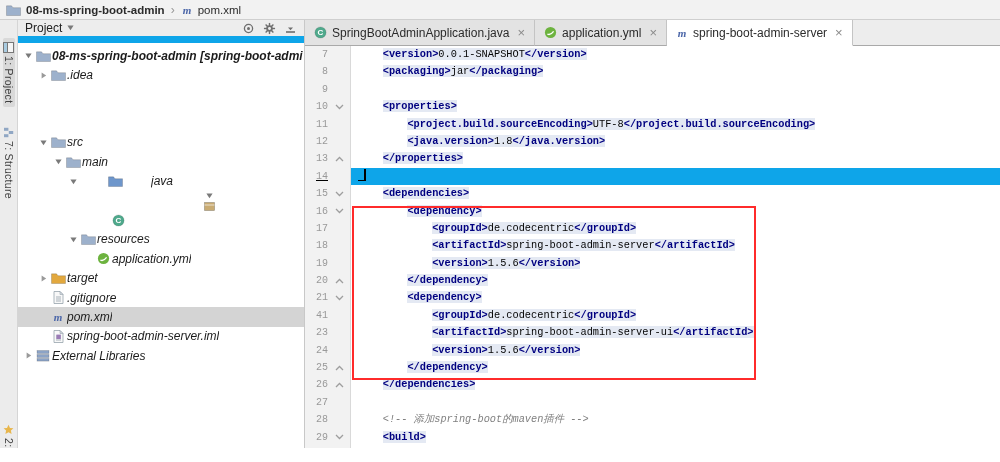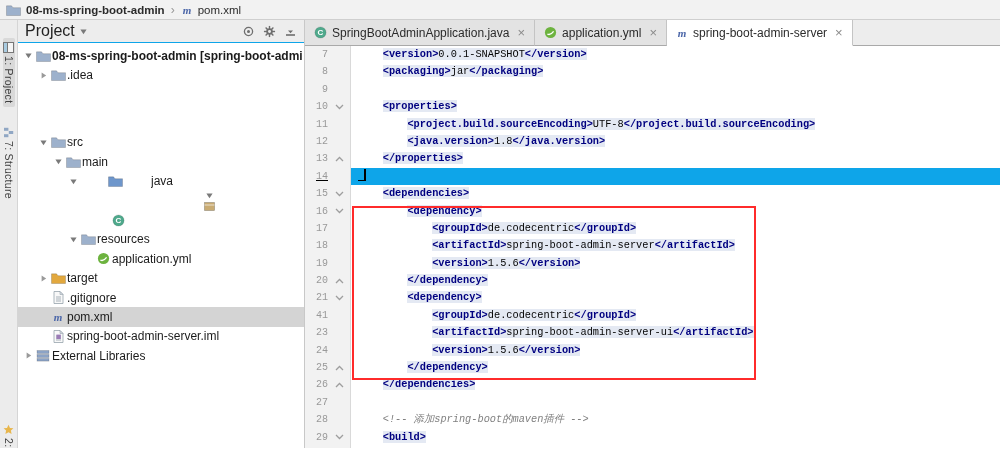--- a/index.html
+++ b/index.html
@@ -15,29 +15,29 @@
 
   
   .stripe{width:18px;background:#ECECEC;border-right:1px solid #D5D5D5;box-sizing:border-box;display:flex;flex-direction:column;align-items:center;overflow:hidden;padding-top:18px;}
   .sbtn{display:flex;flex-direction:column;align-items:center;gap:3px;padding:4px 0;margin-bottom:16px;border-radius:2px;cursor:default;}
   .sbtn.active{background:#D9D9D9;}
   .slabel{writing-mode:vertical-rl;font-size:10.5px;color:#3F3F3F;letter-spacing:.3px;}
   .sbtn-bottom{margin-top:auto;margin-bottom:-38px;}
 
   
   .project-panel{width:287px;background:#FFF;border-right:1px solid #C8C8C8;box-sizing:border-box;display:flex;flex-direction:column;flex:none;}
-  .panel-header{height:23px;background:#EDEDED;border-bottom:1px solid #0ea5e9;display:flex;align-items:center;gap:4px;padding:0 7px;font-size:16px;color:#222;box-sizing:border-box;flex:none;}
+  .panel-header{height:23px;background:#EDEDED;border-bottom:7px solid #0ea5e9;display:flex;align-items:center;gap:4px;padding:0 7px;font-size:12px;color:#222;box-sizing:border-box;flex:none;}
   .ph-icons{margin-left:auto;display:flex;gap:8px;align-items:center;}
   .ph-icons .phi{display:inline-flex;cursor:default;}
   .tree{flex:1;padding-top:3px;overflow:hidden;font-size:12px;color:#1B1B1B;}
   .trow{height:19.4px;display:flex;align-items:center;white-space:nowrap;cursor:default;}
   .trow.selected{background:#D4D4D4;}
   .chev{width:12px;display:inline-flex;justify-content:center;flex:none;}
   .ticon{width:18px;display:inline-flex;justify-content:center;flex:none;}
-  .tlabel{overflow:hidden;}
+  .tlabel{overflow:hidden;font-style:italic;}
   .tlabel.bold{font-weight:bold;}
 
   
   .editor{flex:1;min-width:0;display:flex;flex-direction:column;background:#FFF;}
   .tabbar{height:26px;display:flex;box-sizing:border-box;background:#EDEDED;flex:none;}
   .tab{display:flex;align-items:center;gap:5px;padding:0 9px;font-size:12px;color:#2B2B2B;background:#E3E3E3;border-right:1px solid #C4C4C4;border-bottom:1px solid #A9A9A9;box-sizing:border-box;cursor:default;}
   .tab.active{background:#FFF;border-bottom-color:#FFF;}
   .tabfill{flex:1;border-bottom:1px solid #A9A9A9;}
   .tclose{color:#8A8A8A;font-size:13px;line-height:1;margin-left:3px;}
 

